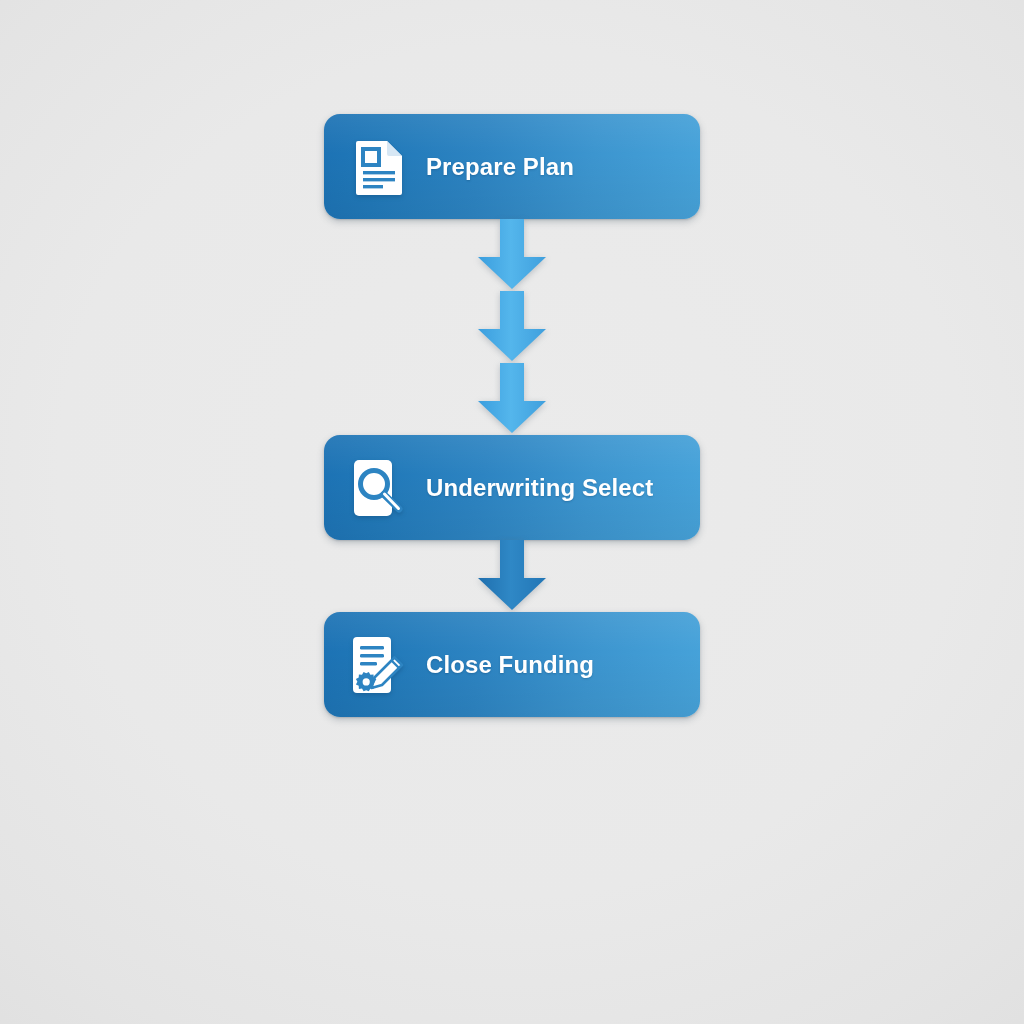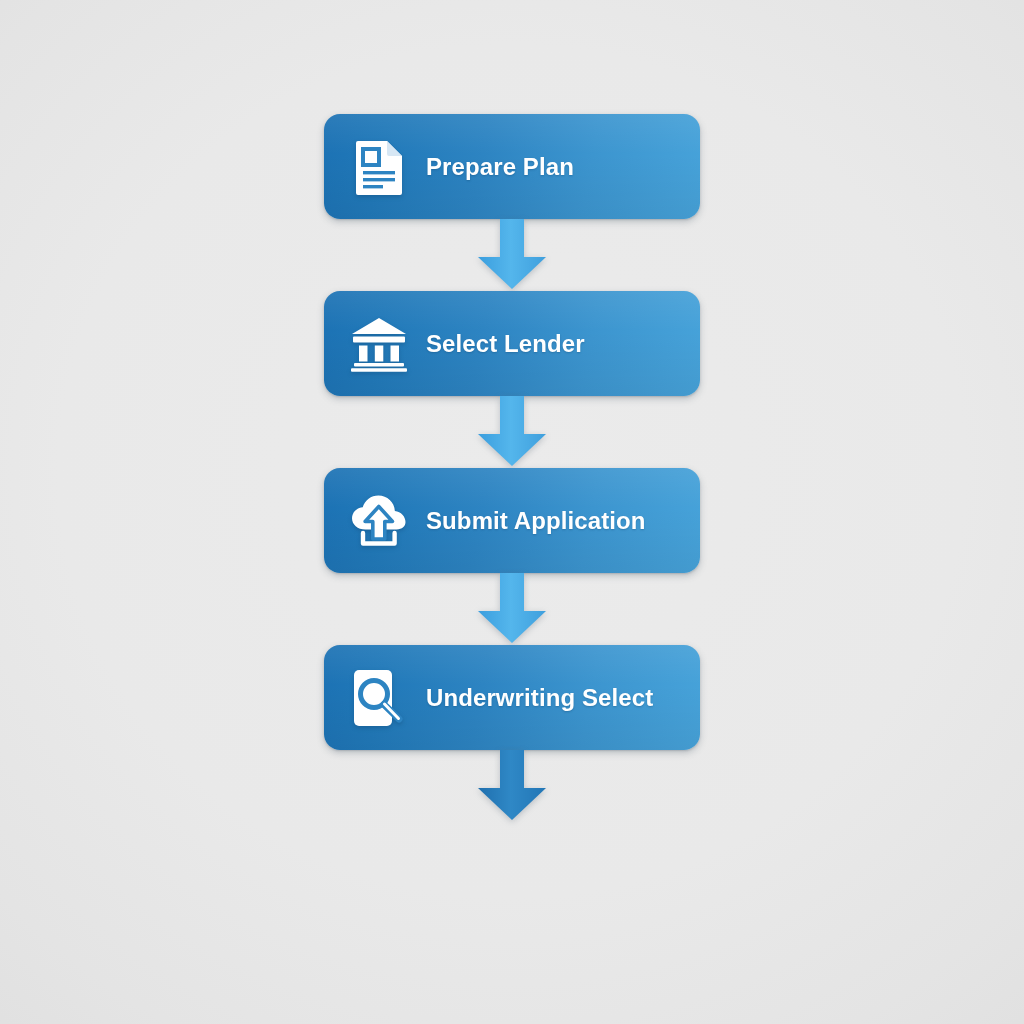--- a/index.html
+++ b/index.html
@@ -117,58 +117,34 @@
           <linearGradient id="arrGrad1" x1="0" y1="0" x2="1" y2="0">
             <stop offset="0%" stop-color="#3b9ede"></stop>
             <stop offset="48%" stop-color="#54b6ec"></stop>
             <stop offset="100%" stop-color="#3f9fdd"></stop>
           </linearGradient>
         </defs>
         <path d="M30 0 H54 V38 H76 L42 70 L8 38 H30 Z" fill="url(#arrGrad1)"></path>
       </svg>
     </div>
 
-    <div class="step">
-      <span class="step-icon">
-        <svg width="58" height="54" viewBox="0 0 58 54" fill="none">
-          <path d="M29 1 L56 17 H2 Z" fill="#ffffff"></path>
-          <rect x="3" y="19.5" width="52" height="6" rx="1" fill="#ffffff"></rect>
-          <rect x="9" y="28.5" width="8.5" height="16" fill="#ffffff"></rect>
-          <rect x="24.8" y="28.5" width="8.5" height="16" fill="#ffffff"></rect>
-          <rect x="40.5" y="28.5" width="8.5" height="16" fill="#ffffff"></rect>
-          <rect x="4" y="46" width="50" height="3.6" rx="1" fill="#ffffff"></rect>
-          <rect x="1" y="51.2" width="56" height="3.6" rx="1" fill="#ffffff"></rect>
-        </svg>
-      </span>
-      <span class="step-label">Select Lender</span>
-    </div>
 
     <div class="connector">
       <svg width="84" height="72" viewBox="0 0 84 72">
         <defs>
           <linearGradient id="arrGrad2" x1="0" y1="0" x2="1" y2="0">
             <stop offset="0%" stop-color="#3b9ede"></stop>
             <stop offset="48%" stop-color="#54b6ec"></stop>
             <stop offset="100%" stop-color="#3f9fdd"></stop>
           </linearGradient>
         </defs>
         <path d="M30 0 H54 V38 H76 L42 70 L8 38 H30 Z" fill="url(#arrGrad2)"></path>
       </svg>
     </div>
 
-    <div class="step">
-      <span class="step-icon">
-        <svg width="60" height="56" viewBox="0 0 60 56" fill="none">
-          <path d="M16.5 36.5 C8.5 36.5 3 31.5 3 25.2 C3 19.4 7.7 14.6 13.7 14.2 C15.8 7.2 22.1 2.5 29.4 2.5 C38.2 2.5 45.4 9.3 45.9 17.9 C52 18.6 56.5 23.4 56.5 29.1 C56.5 33.5 53.2 36.5 47.6 36.5 Z" fill="#ffffff"></path>
-          <path d="M29.8 13.5 L43.5 28.5 H35.8 V46 H23.8 V28.5 H16.1 Z" fill="#ffffff" stroke="#2d84c2" stroke-width="3.6" stroke-linejoin="round"></path>
-          <path d="M14 40 V50.5 H45.6 V40" fill="none" stroke="#ffffff" stroke-width="4.4" stroke-linecap="round" stroke-linejoin="round"></path>
-        </svg>
-      </span>
-      <span class="step-label">Submit Application</span>
-    </div>
 
     <div class="connector">
       <svg width="84" height="72" viewBox="0 0 84 72">
         <defs>
           <linearGradient id="arrGrad3" x1="0" y1="0" x2="1" y2="0">
             <stop offset="0%" stop-color="#3b9ede"></stop>
             <stop offset="48%" stop-color="#54b6ec"></stop>
             <stop offset="100%" stop-color="#3f9fdd"></stop>
           </linearGradient>
         </defs>
@@ -194,15 +170,31 @@
           <linearGradient id="arrGrad4" x1="0" y1="0" x2="1" y2="0">
             <stop offset="0%" stop-color="#1f6fae"></stop>
             <stop offset="48%" stop-color="#2f88c6"></stop>
             <stop offset="100%" stop-color="#2276b6"></stop>
           </linearGradient>
         </defs>
         <path d="M30 0 H54 V38 H76 L42 70 L8 38 H30 Z" fill="url(#arrGrad4)"></path>
       </svg>
     </div>
 
+    <div class="step">
+      <span class="step-icon">
+        <svg width="58" height="60" viewBox="0 0 58 60" fill="none">
+          <rect x="3" y="2" width="38" height="56" rx="4" fill="#ffffff"></rect>
+          <rect x="10" y="11" width="24" height="3.6" rx="1.4" fill="#2d84c2"></rect>
+          <rect x="10" y="19" width="24" height="3.6" rx="1.4" fill="#2d84c2"></rect>
+          <rect x="10" y="27" width="17" height="3.6" rx="1.4" fill="#2d84c2"></rect>
+          <path d="M16.2 38.2 l2.6 -1.1 1.6 2.7 3.1 -0.3 0.2 3.1 2.8 1.4 -1.5 2.7 1.5 2.7 -2.8 1.4 -0.2 3.1 -3.1 -0.3 -1.6 2.7 -2.6 -1.1 -2.6 1.1 -1.6 -2.7 -3.1 0.3 -0.2 -3.1 -2.8 -1.4 1.5 -2.7 -1.5 -2.7 2.8 -1.4 0.2 -3.1 3.1 0.3 1.6 -2.7 z" fill="#2d84c2"></path>
+          <circle cx="16.2" cy="46.9" r="3.6" fill="#ffffff"></circle>
+          <path d="M44.5 22.5 l7.5 7.5 -20 20 -10.5 3 3 -10.5 z" fill="#ffffff" stroke="#2d84c2" stroke-width="2.6" stroke-linejoin="round"></path>
+          <path d="M41.5 25.5 l7.5 7.5" stroke="#2d84c2" stroke-width="2.4"></path>
+          <path d="M21.5 53 l3 -10.5 1.8 1.8 z" fill="#2d84c2"></path>
+        </svg>
+      </span>
+      <span class="step-label">Close Funding</span>
+    </div>
 
   </div>
 </div>
 
 </body></html>

